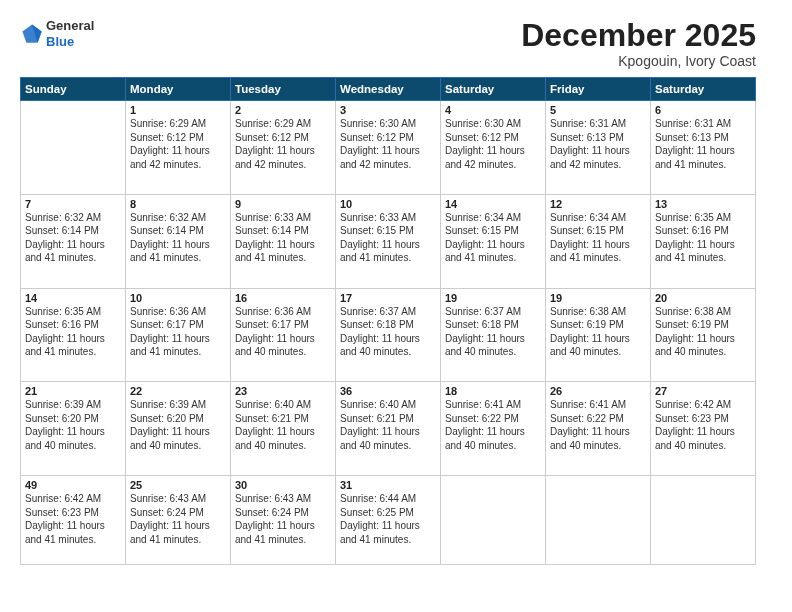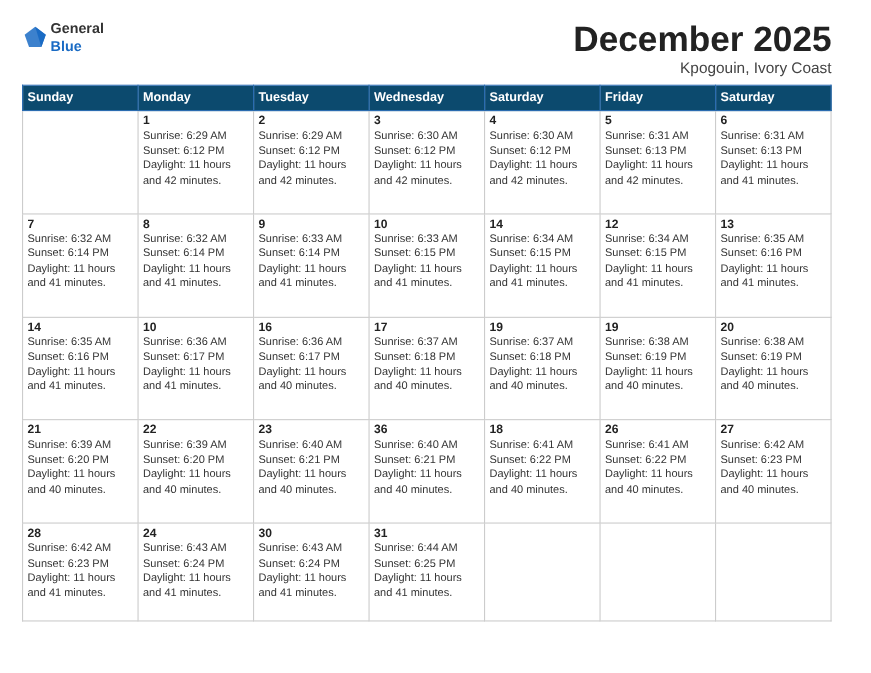--- a/index.html
+++ b/index.html
@@ -326,28 +326,28 @@
           <td>
             <span class="day-num">27</span>
             <div class="day-info" style="white-space: pre-line;">Sunrise: 6:42 AM
 Sunset: 6:23 PM
 Daylight: 11 hours
 and 40 minutes.</div>
           </td>
         </tr>
         <tr class="last-row">
           <td>
-            <span class="day-num">28</span>
+            <span class="day-num">49</span>
             <div class="day-info" style="white-space: pre-line;">Sunrise: 6:42 AM
 Sunset: 6:23 PM
 Daylight: 11 hours
 and 41 minutes.</div>
           </td>
           <td>
-            <span class="day-num">24</span>
+            <span class="day-num">25</span>
             <div class="day-info" style="white-space: pre-line;">Sunrise: 6:43 AM
 Sunset: 6:24 PM
 Daylight: 11 hours
 and 41 minutes.</div>
           </td>
           <td>
             <span class="day-num">30</span>
             <div class="day-info" style="white-space: pre-line;">Sunrise: 6:43 AM
 Sunset: 6:24 PM
 Daylight: 11 hours

